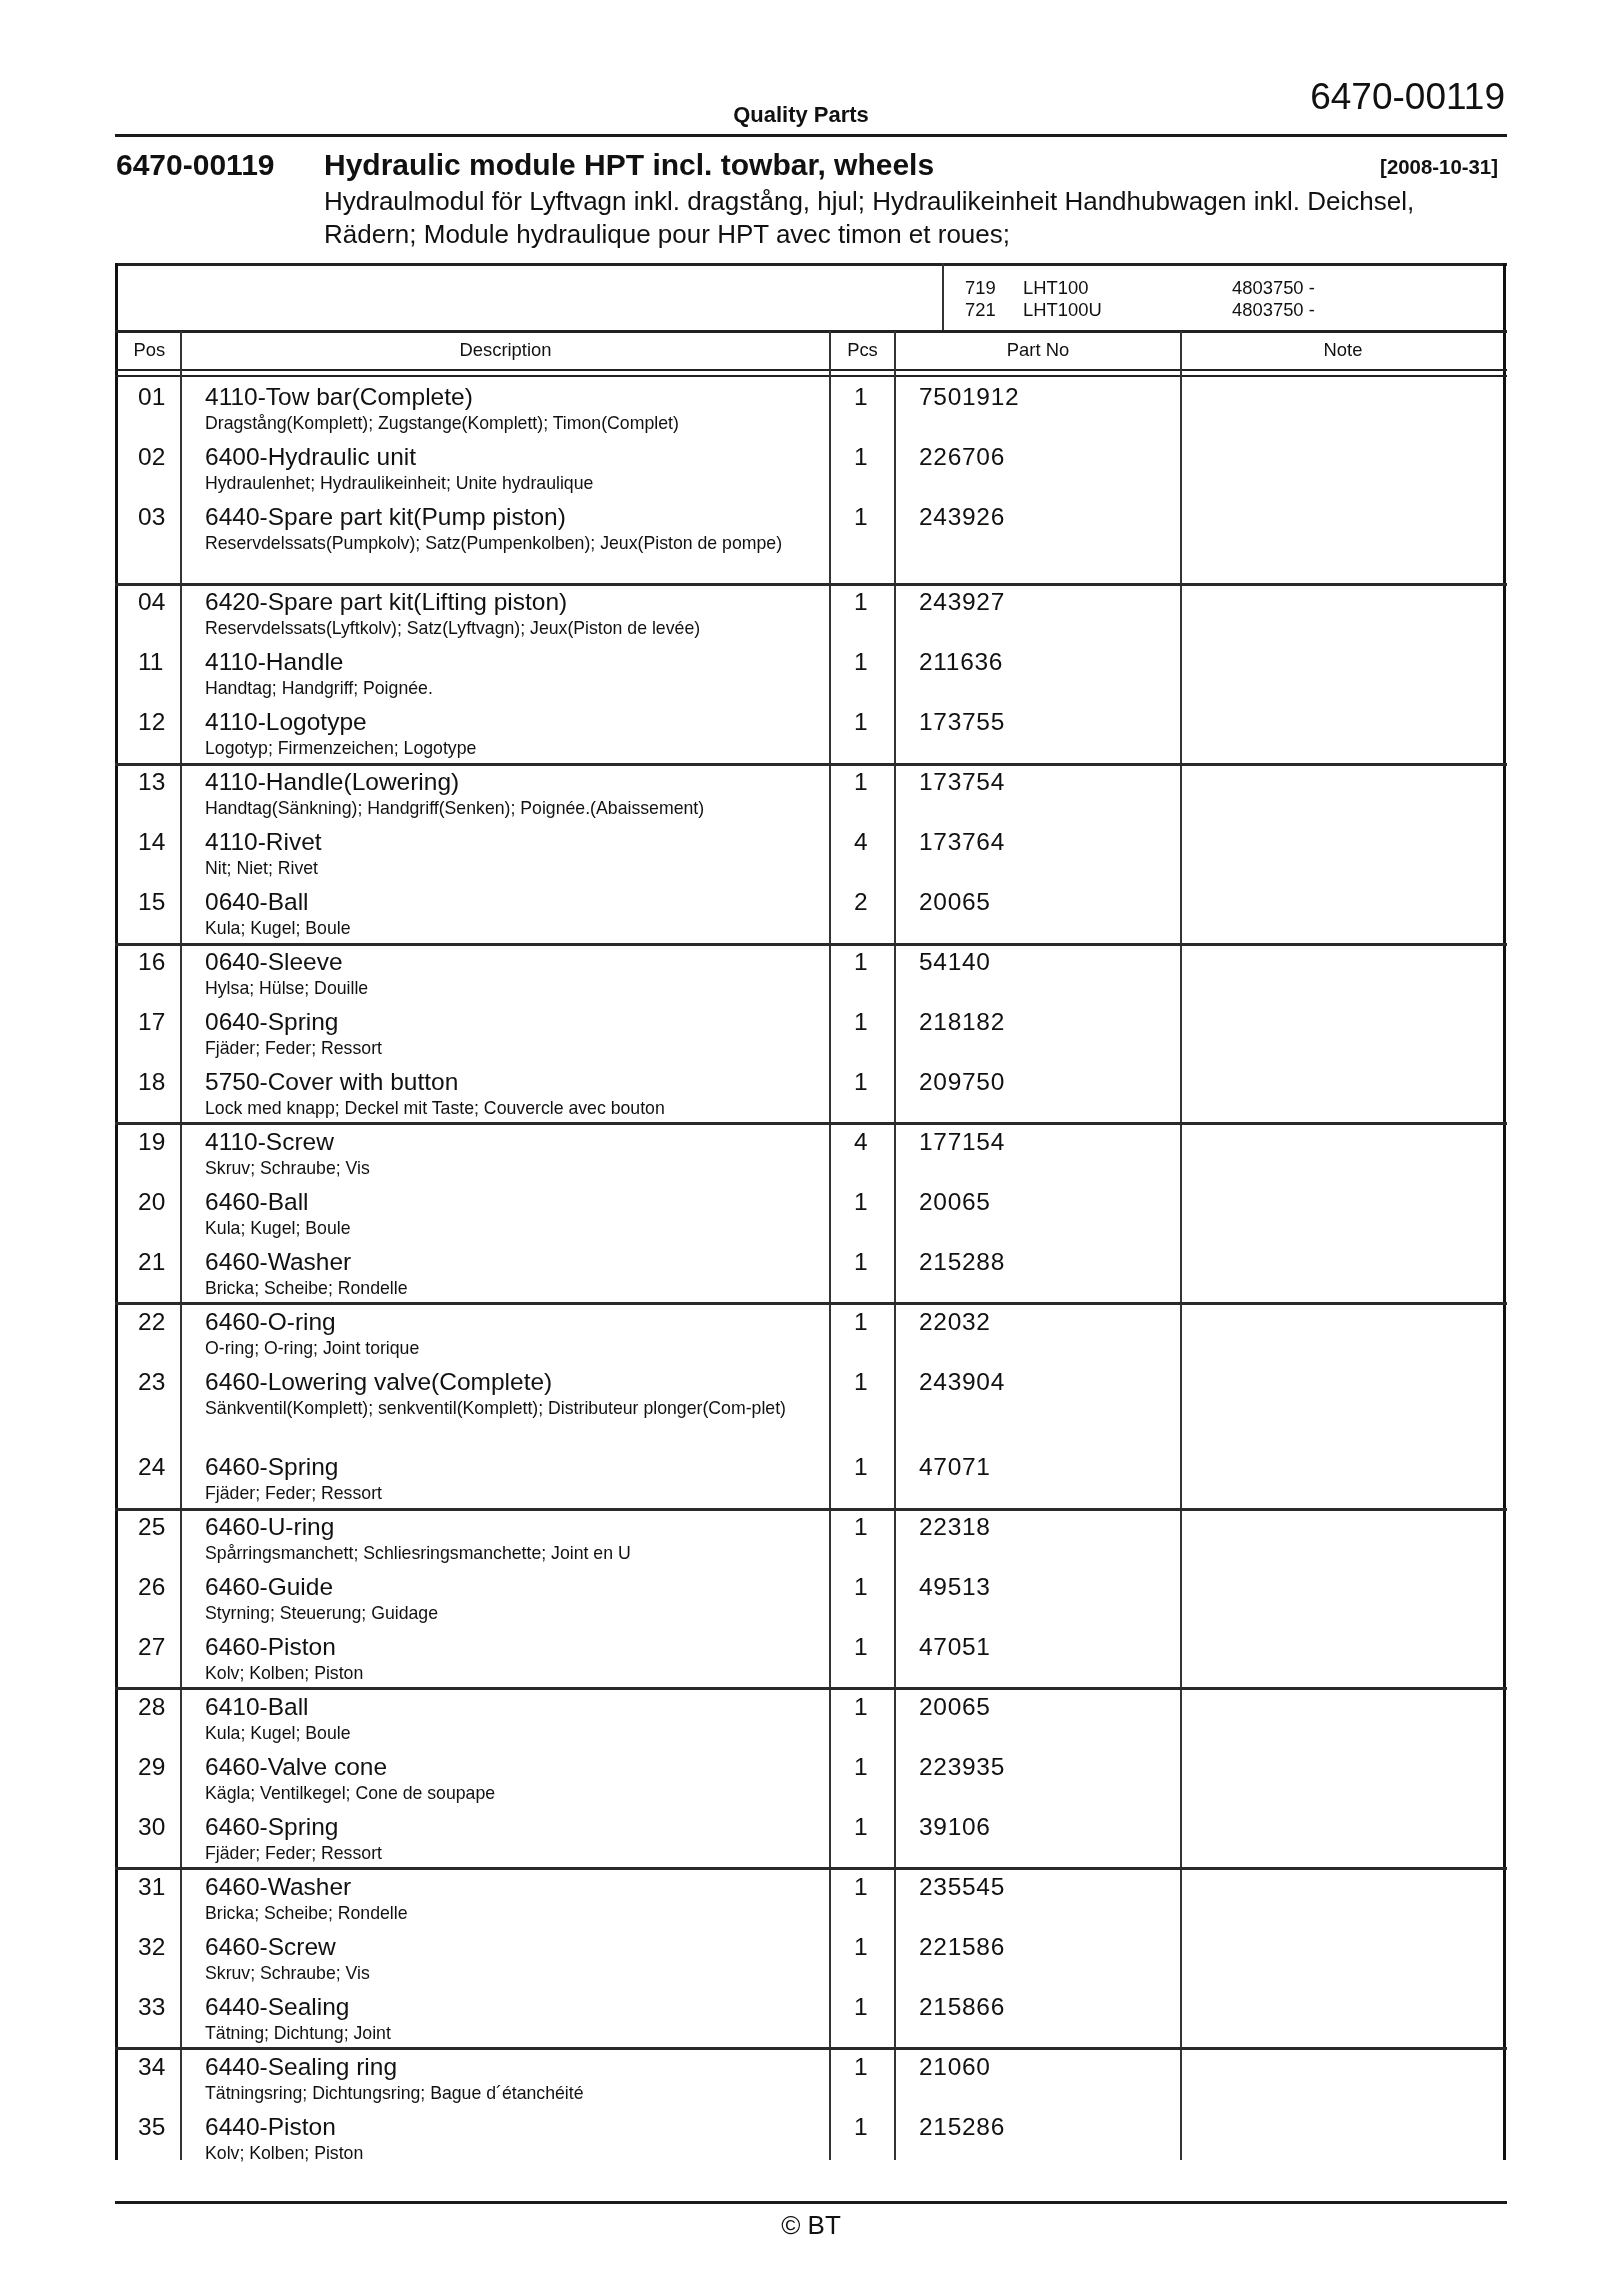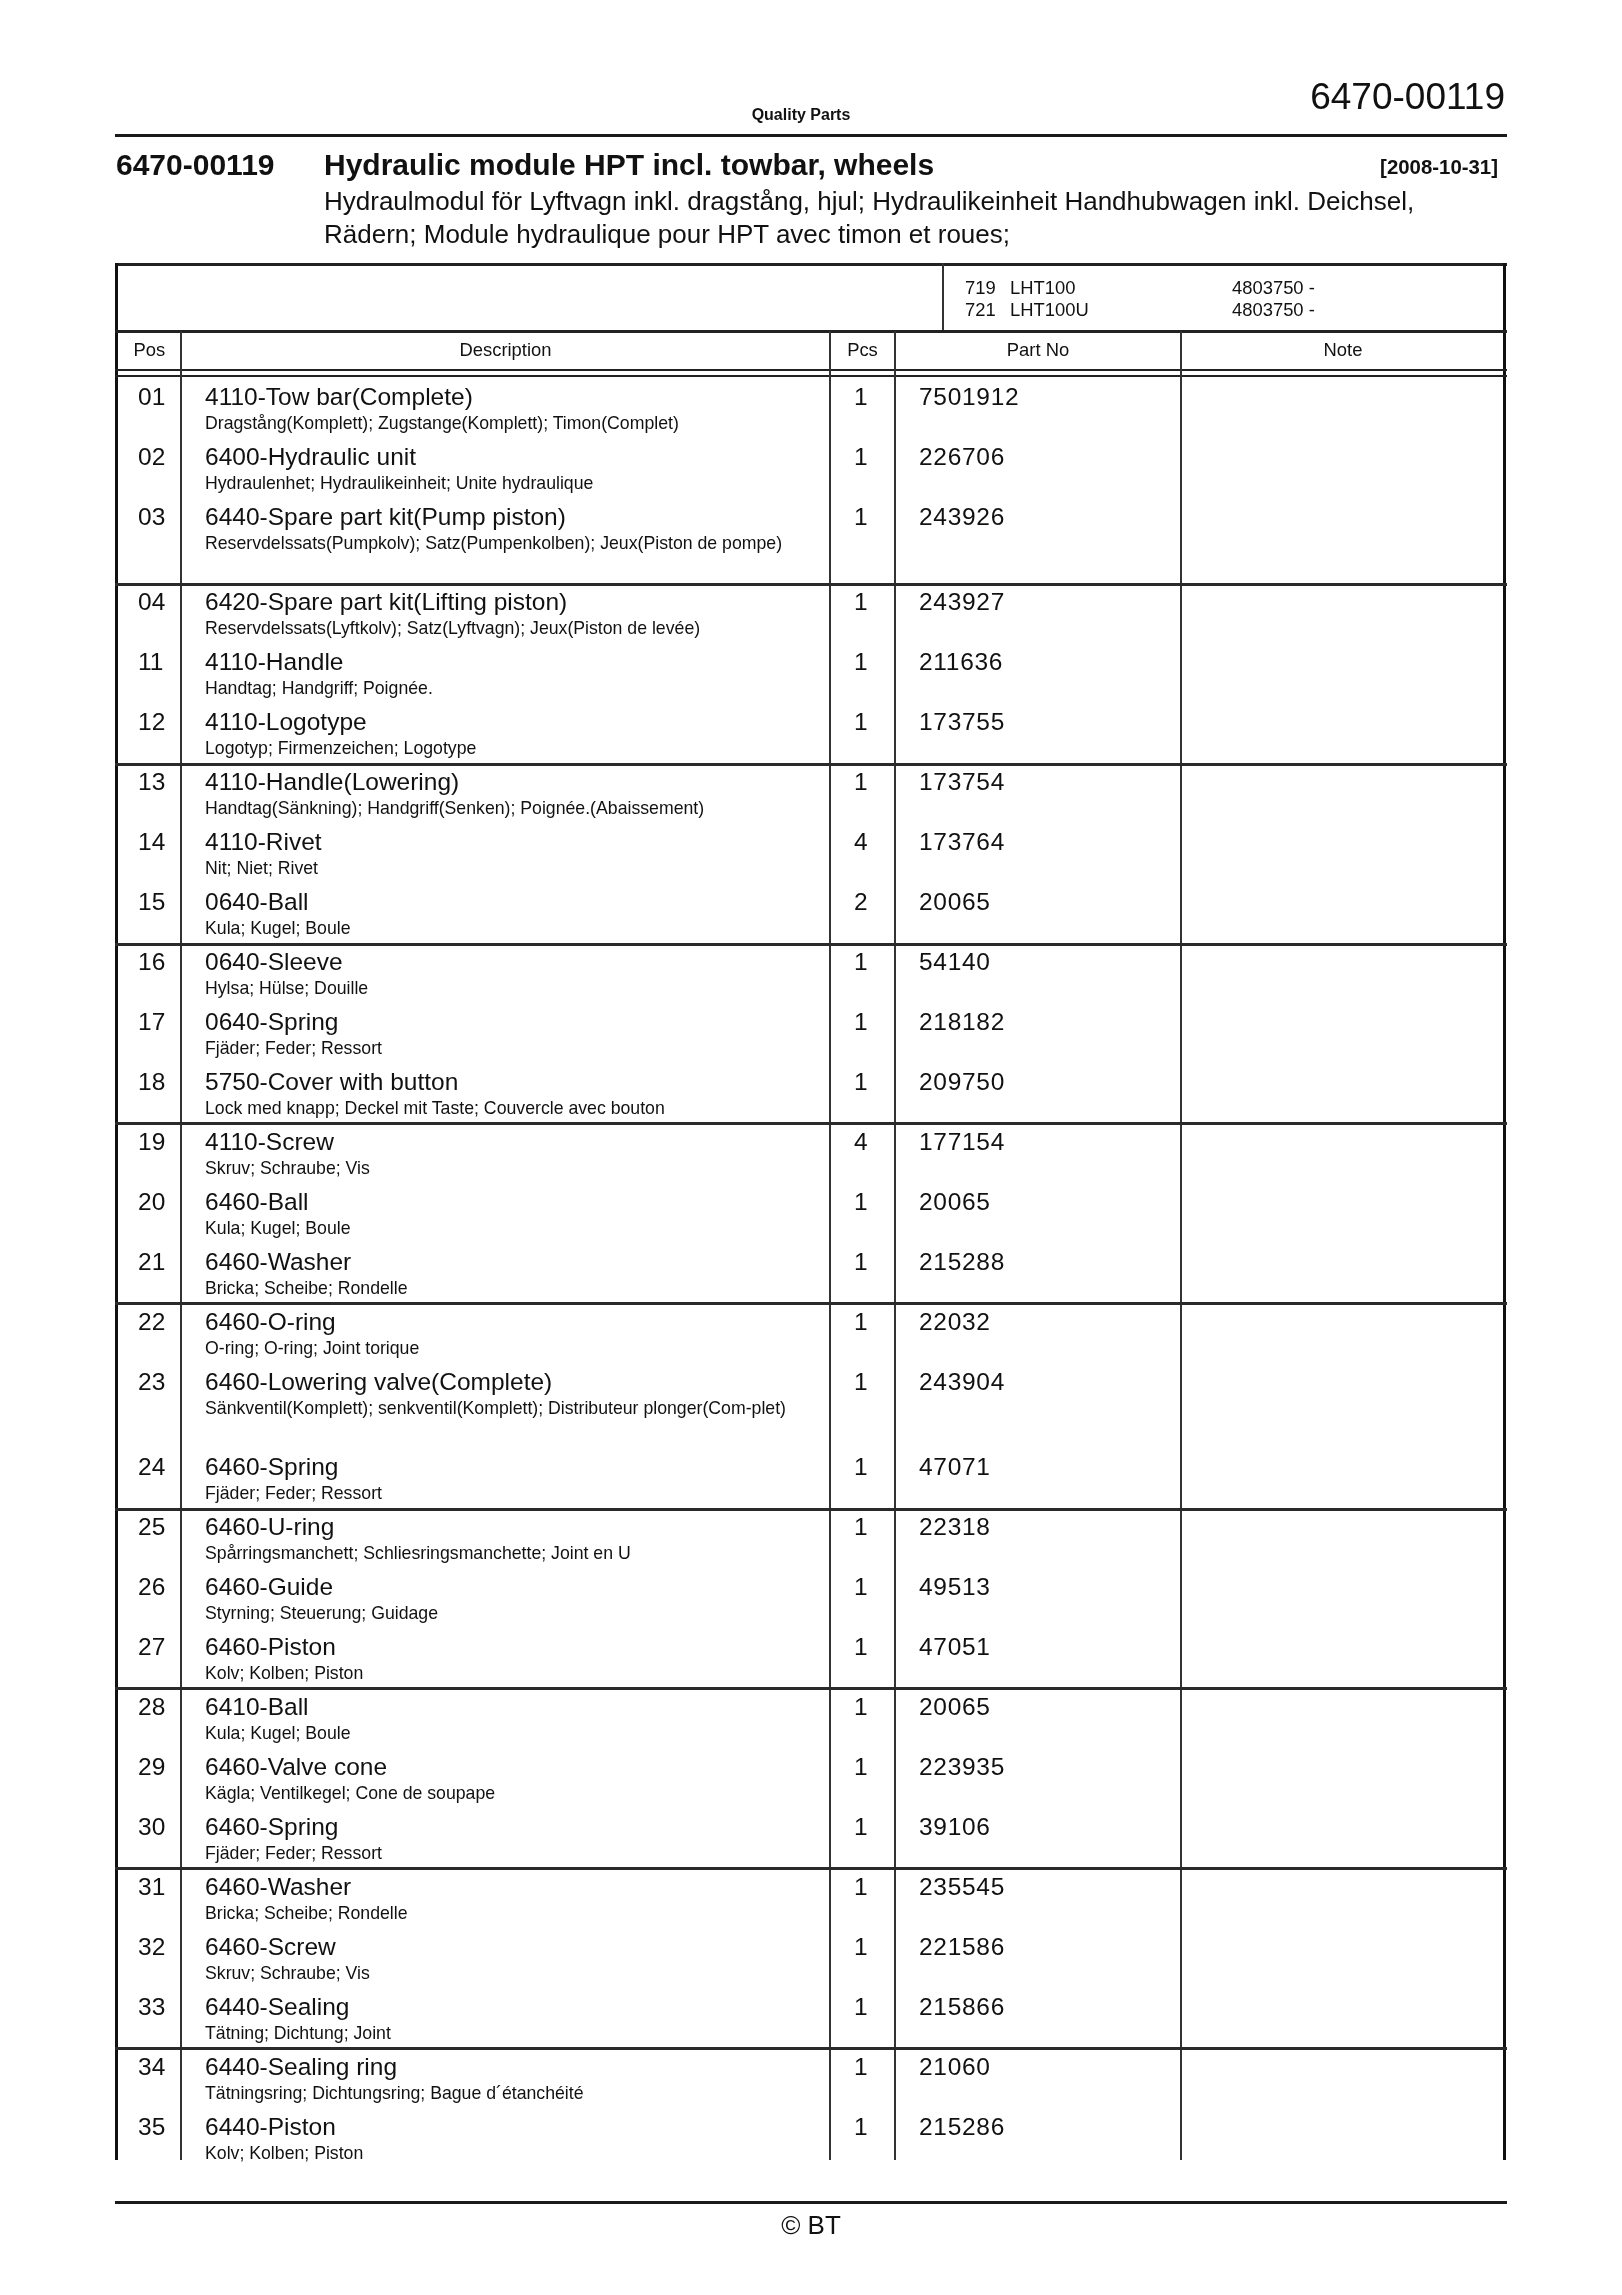--- a/index.html
+++ b/index.html
@@ -2,21 +2,21 @@
 <html style="font-size:11px"><head>
 <meta charset="utf-8">
 <style>
   html, body { margin: 0; padding: 0; background: #ffffff; }
   body { width: 1622px; height: 2295px; position: relative; overflow: hidden;
          font-family: "Liberation Sans", sans-serif; color: #111; }
   .abs { position: absolute; }
 
   
   #doc-number-top { right: 117px; top: 76px; font-size: 37px; line-height: 41px; }
-  #quality-parts { left: 0; width: 1602px; text-align: center; top: 101px; font-size: 16px; font-weight: bold; line-height: 27px; }
+  #quality-parts { left: 0; width: 1602px; text-align: center; top: 101px; font-size: 22px; font-weight: bold; line-height: 27px; }
   #header-rule { left: 115px; width: 1392px; top: 134px; height: 2.7px; background: #1a1a1a; }
 
   #title-code { left: 116px; top: 147px; font-size: 30px; font-weight: bold; line-height: 35px; }
   #title-text { left: 324px; top: 147px; font-size: 30px; font-weight: bold; line-height: 35px; }
   #title-date { right: 124px; top: 155px; font-size: 20.4px; font-weight: bold; line-height: 24.5px; }
   #subtitle { left: 324px; top: 185px; width: 1172px; font-size: 26px; line-height: 33px; }
 
   
   #table { left: 115px; top: 263px; width: 1392px; height: 1897px; }
   .hline { position: absolute; left: 0; width: 1392px; background: #222; }
@@ -34,21 +34,21 @@
   #col-desc { left: 714px; }
   #col-pcs { left: 779px; }
   #col-part { left: 1065px; }
 
   .group-sep { position: absolute; left: 0; width: 1392px; height: 2.7px; background: #2a2a2a; }
 
   
   #models { left: 842px; top: 13.6px; font-size: 18.4px; line-height: 22px; }
   .model-row { position: relative; height: 22px; }
   .model-code { position: absolute; left: 8px; }
-  .model-name { position: absolute; left: 53px; white-space: nowrap; }
+  .model-name { position: absolute; left: 66px; white-space: nowrap; }
   .model-serial { position: absolute; left: 275px; white-space: nowrap; }
 
   
   .col-head { position: absolute; top: 76px; font-size: 18.4px; line-height: 22px; text-align: center; }
   #h-pos { left: 3.4px; width: 62px; }
   #h-desc { left: 67px; width: 647px; }
   #h-pcs { left: 716px; width: 63px; }
   #h-part { left: 781px; width: 284px; }
   #h-note { left: 1067px; width: 322px; }
 

